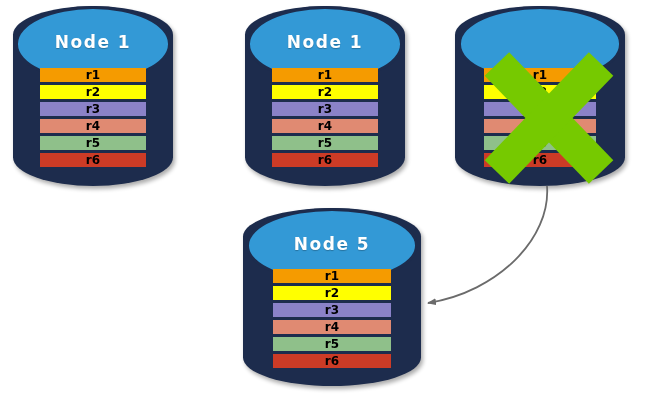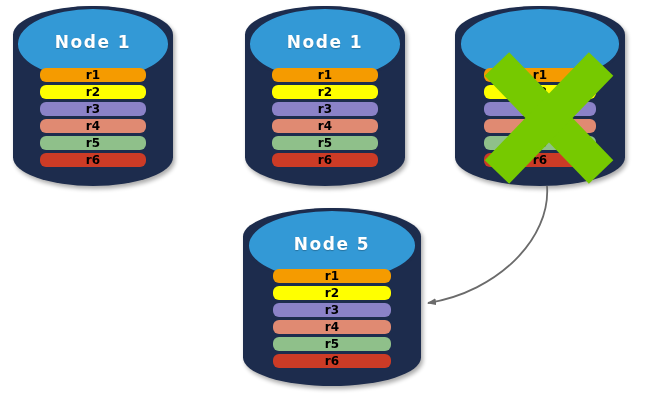--- a/index.html
+++ b/index.html
@@ -67,21 +67,21 @@
     position: absolute;
     z-index: 3;
     left: 17%;
     width: 66%;
     display: flex;
     flex-direction: column;
     gap: 3px;
   }
   .row {
     height: 14px;
-    border-radius: 6px;
+    border-radius: 0;
     display: flex;
     align-items: center;
     justify-content: center;
     color: #000000;
     font-weight: bold;
     font-size: 12px;
     line-height: 1;
   }
 
   

